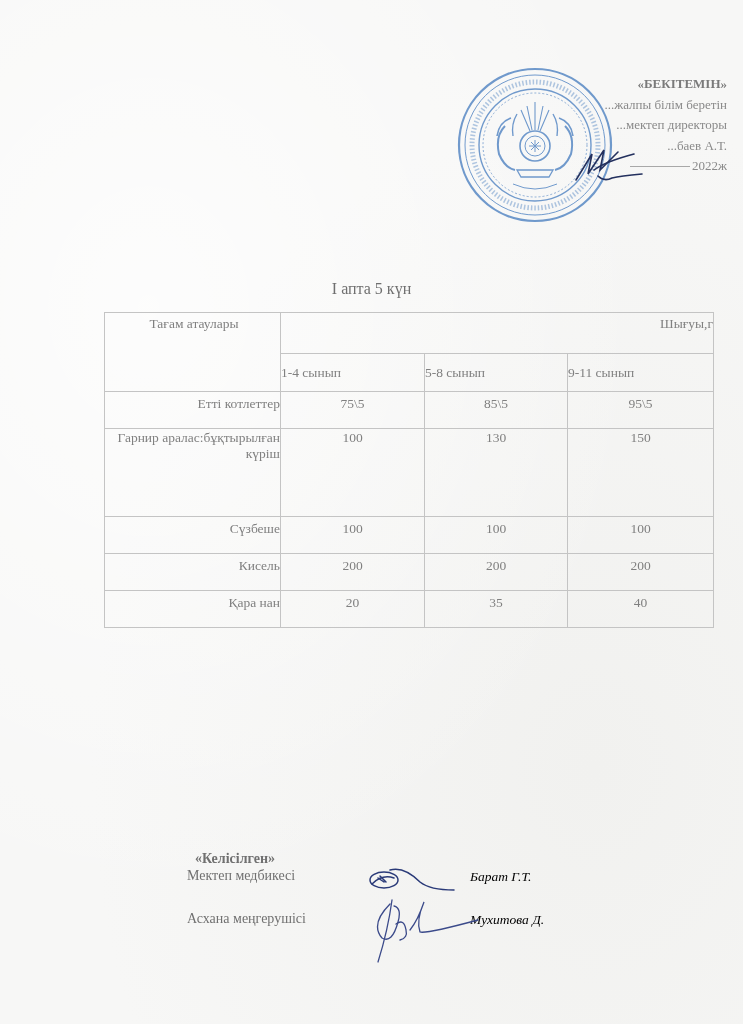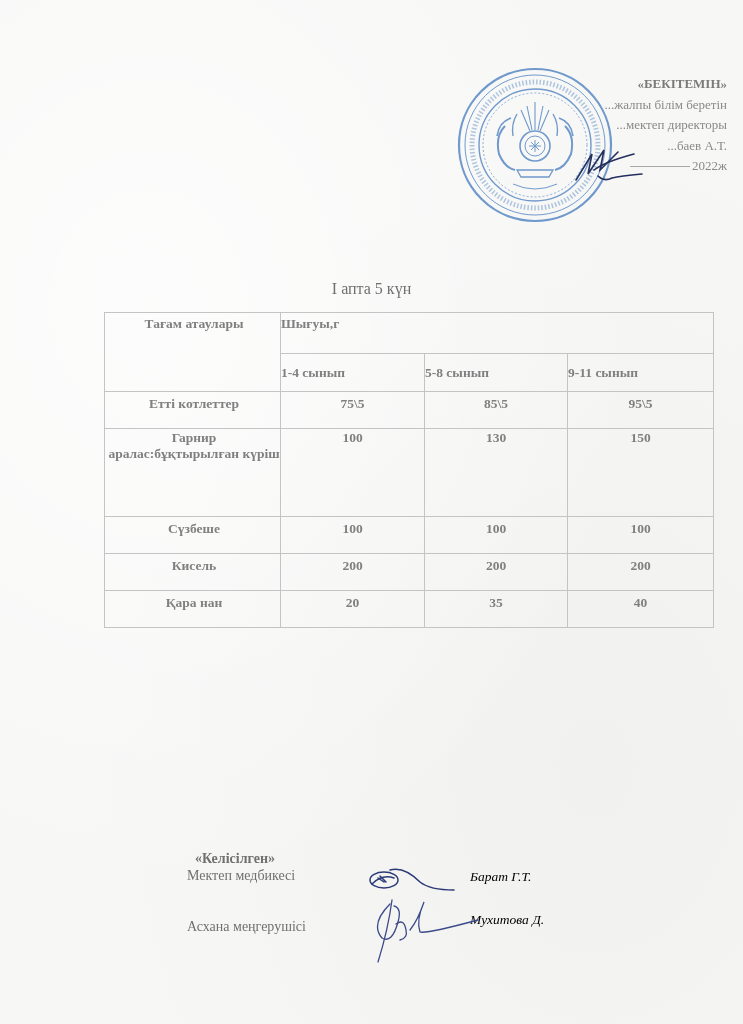--- a/index.html
+++ b/index.html
@@ -34,41 +34,41 @@
   .doc-title {
     position: absolute; left: 0; width: 743px; top: 280px; text-align: center;
     font-size: 16px; color: #6f6f6f;
   }
   
   .menu-table {
     position: absolute; left: 104px; top: 312px;
     border-collapse: collapse; font-size: 13.5px; color: #808080;
   }
   .menu-table td, .menu-table th {
-    border: 1px solid #c4c4c4; padding: 0; font-weight: bold; vertical-align: top;
+    border: 1px solid #c4c4c4; padding: 0; font-weight: normal; vertical-align: top;
   }
-  .menu-table .c-name { width: 172px; text-align: center; padding-left: 3px; }
+  .menu-table .c-name { width: 172px; text-align: right; padding-left: 3px; }
   .menu-table .c-num { text-align: center; }
   .menu-table .w1 { width: 143px; }
   .menu-table .w2 { width: 142px; }
   .menu-table .w3 { width: 145px; }
   .menu-table th.name-head { text-align: center; padding-top: 3px; }
-  .menu-table th.output-head { height: 37px; text-align: left; padding-top: 3px; }
+  .menu-table th.output-head { height: 37px; text-align: right; padding-top: 3px; }
   .menu-table th.grade-head { height: 37px; text-align: left; vertical-align: middle; }
   .menu-table tr.r-std td { height: 35px; padding-top: 1px; }
   .menu-table tr.r-tall td { height: 86px; padding-top: 1px; }
   .menu-table tr.r-tall .c-name { line-height: 16px; margin-left: 8px; }
   .menu-table tr.r-std td.c-name, .menu-table tr.r-std td.c-num { vertical-align: top; line-height: 22px; }
   
   .agreed {
     position: absolute; left: 187px; top: 850px; font-size: 14px; line-height: 17px; color: #707070;
   }
   .agreed .agreed-title { font-weight: bold; padding-left: 8px; }
   .agreed .row { position: relative; height: 17px; }
-  .agreed .row2 { margin-top: 34px; }
+  .agreed .row2 { margin-top: 26px; }
   .signer-name { position: absolute; font-size: 13.5px; color: #000000; font-style: italic; }
   .sig-svg { position: absolute; }
 </style>
 </head>
 <body>
 
 <div class="paper-shade"></div>
 
 <svg class="stamp" viewBox="0 0 160 158">
   <g fill="none" stroke="#4a7fc0">

